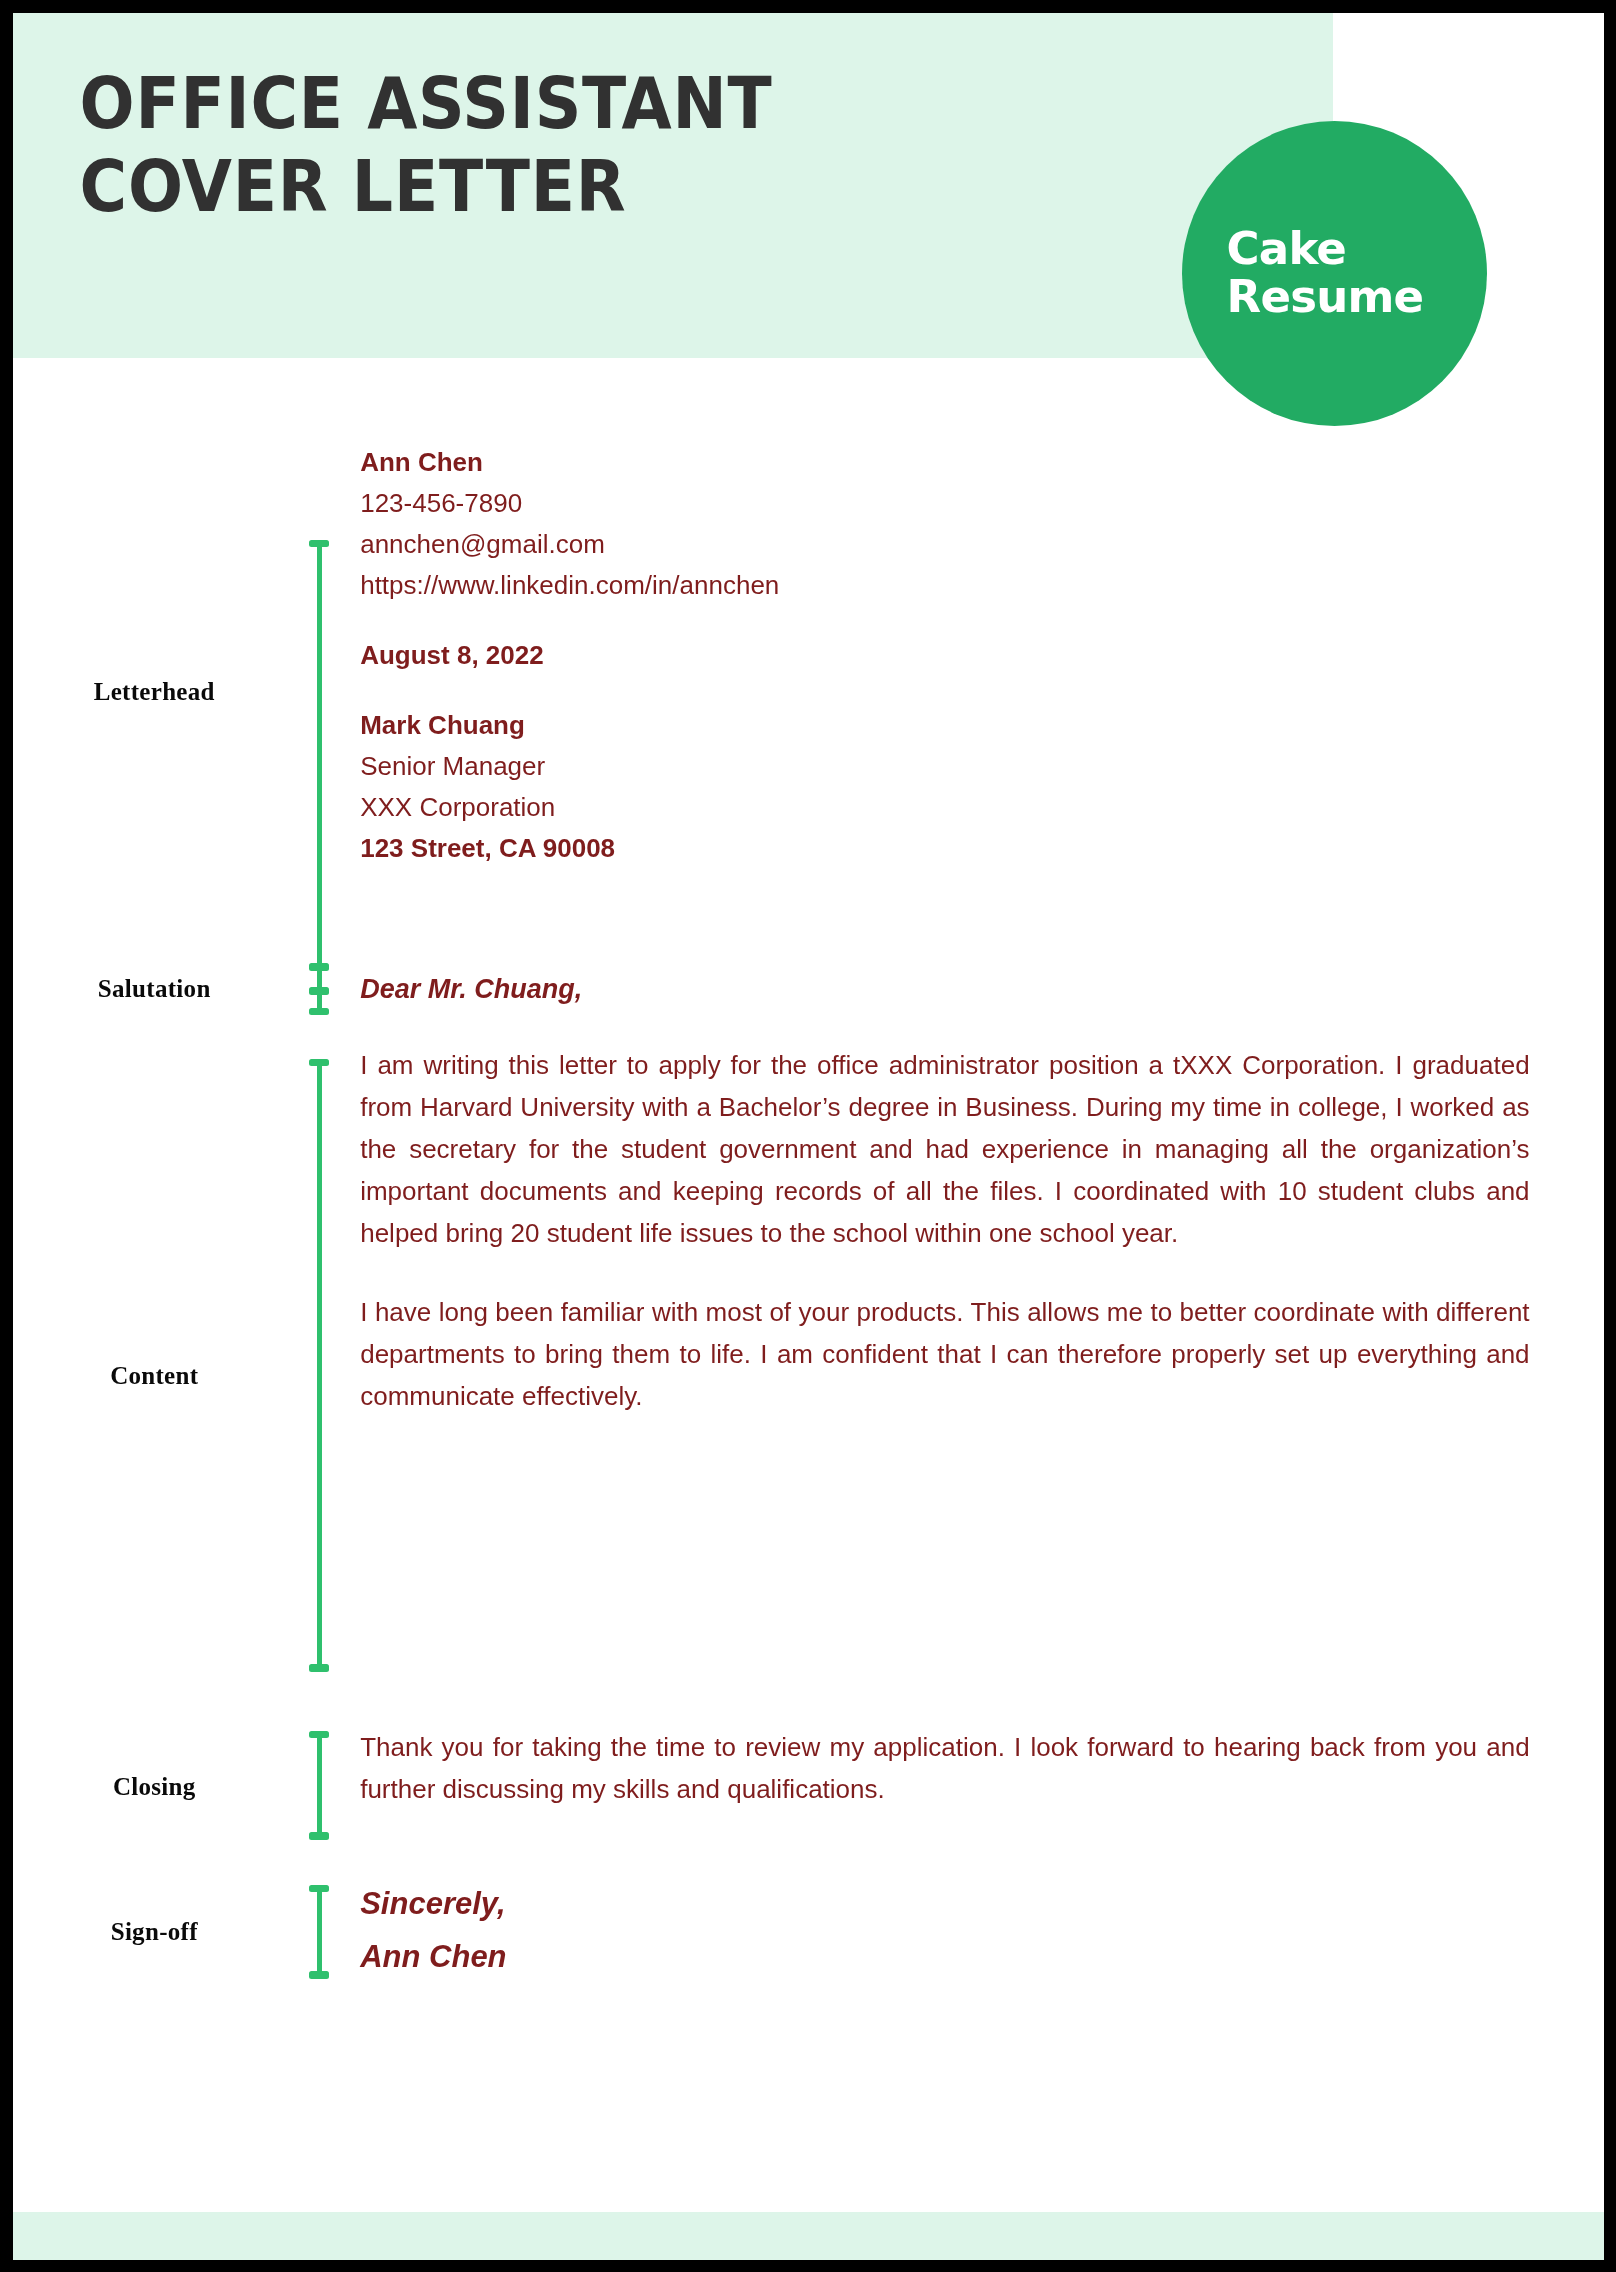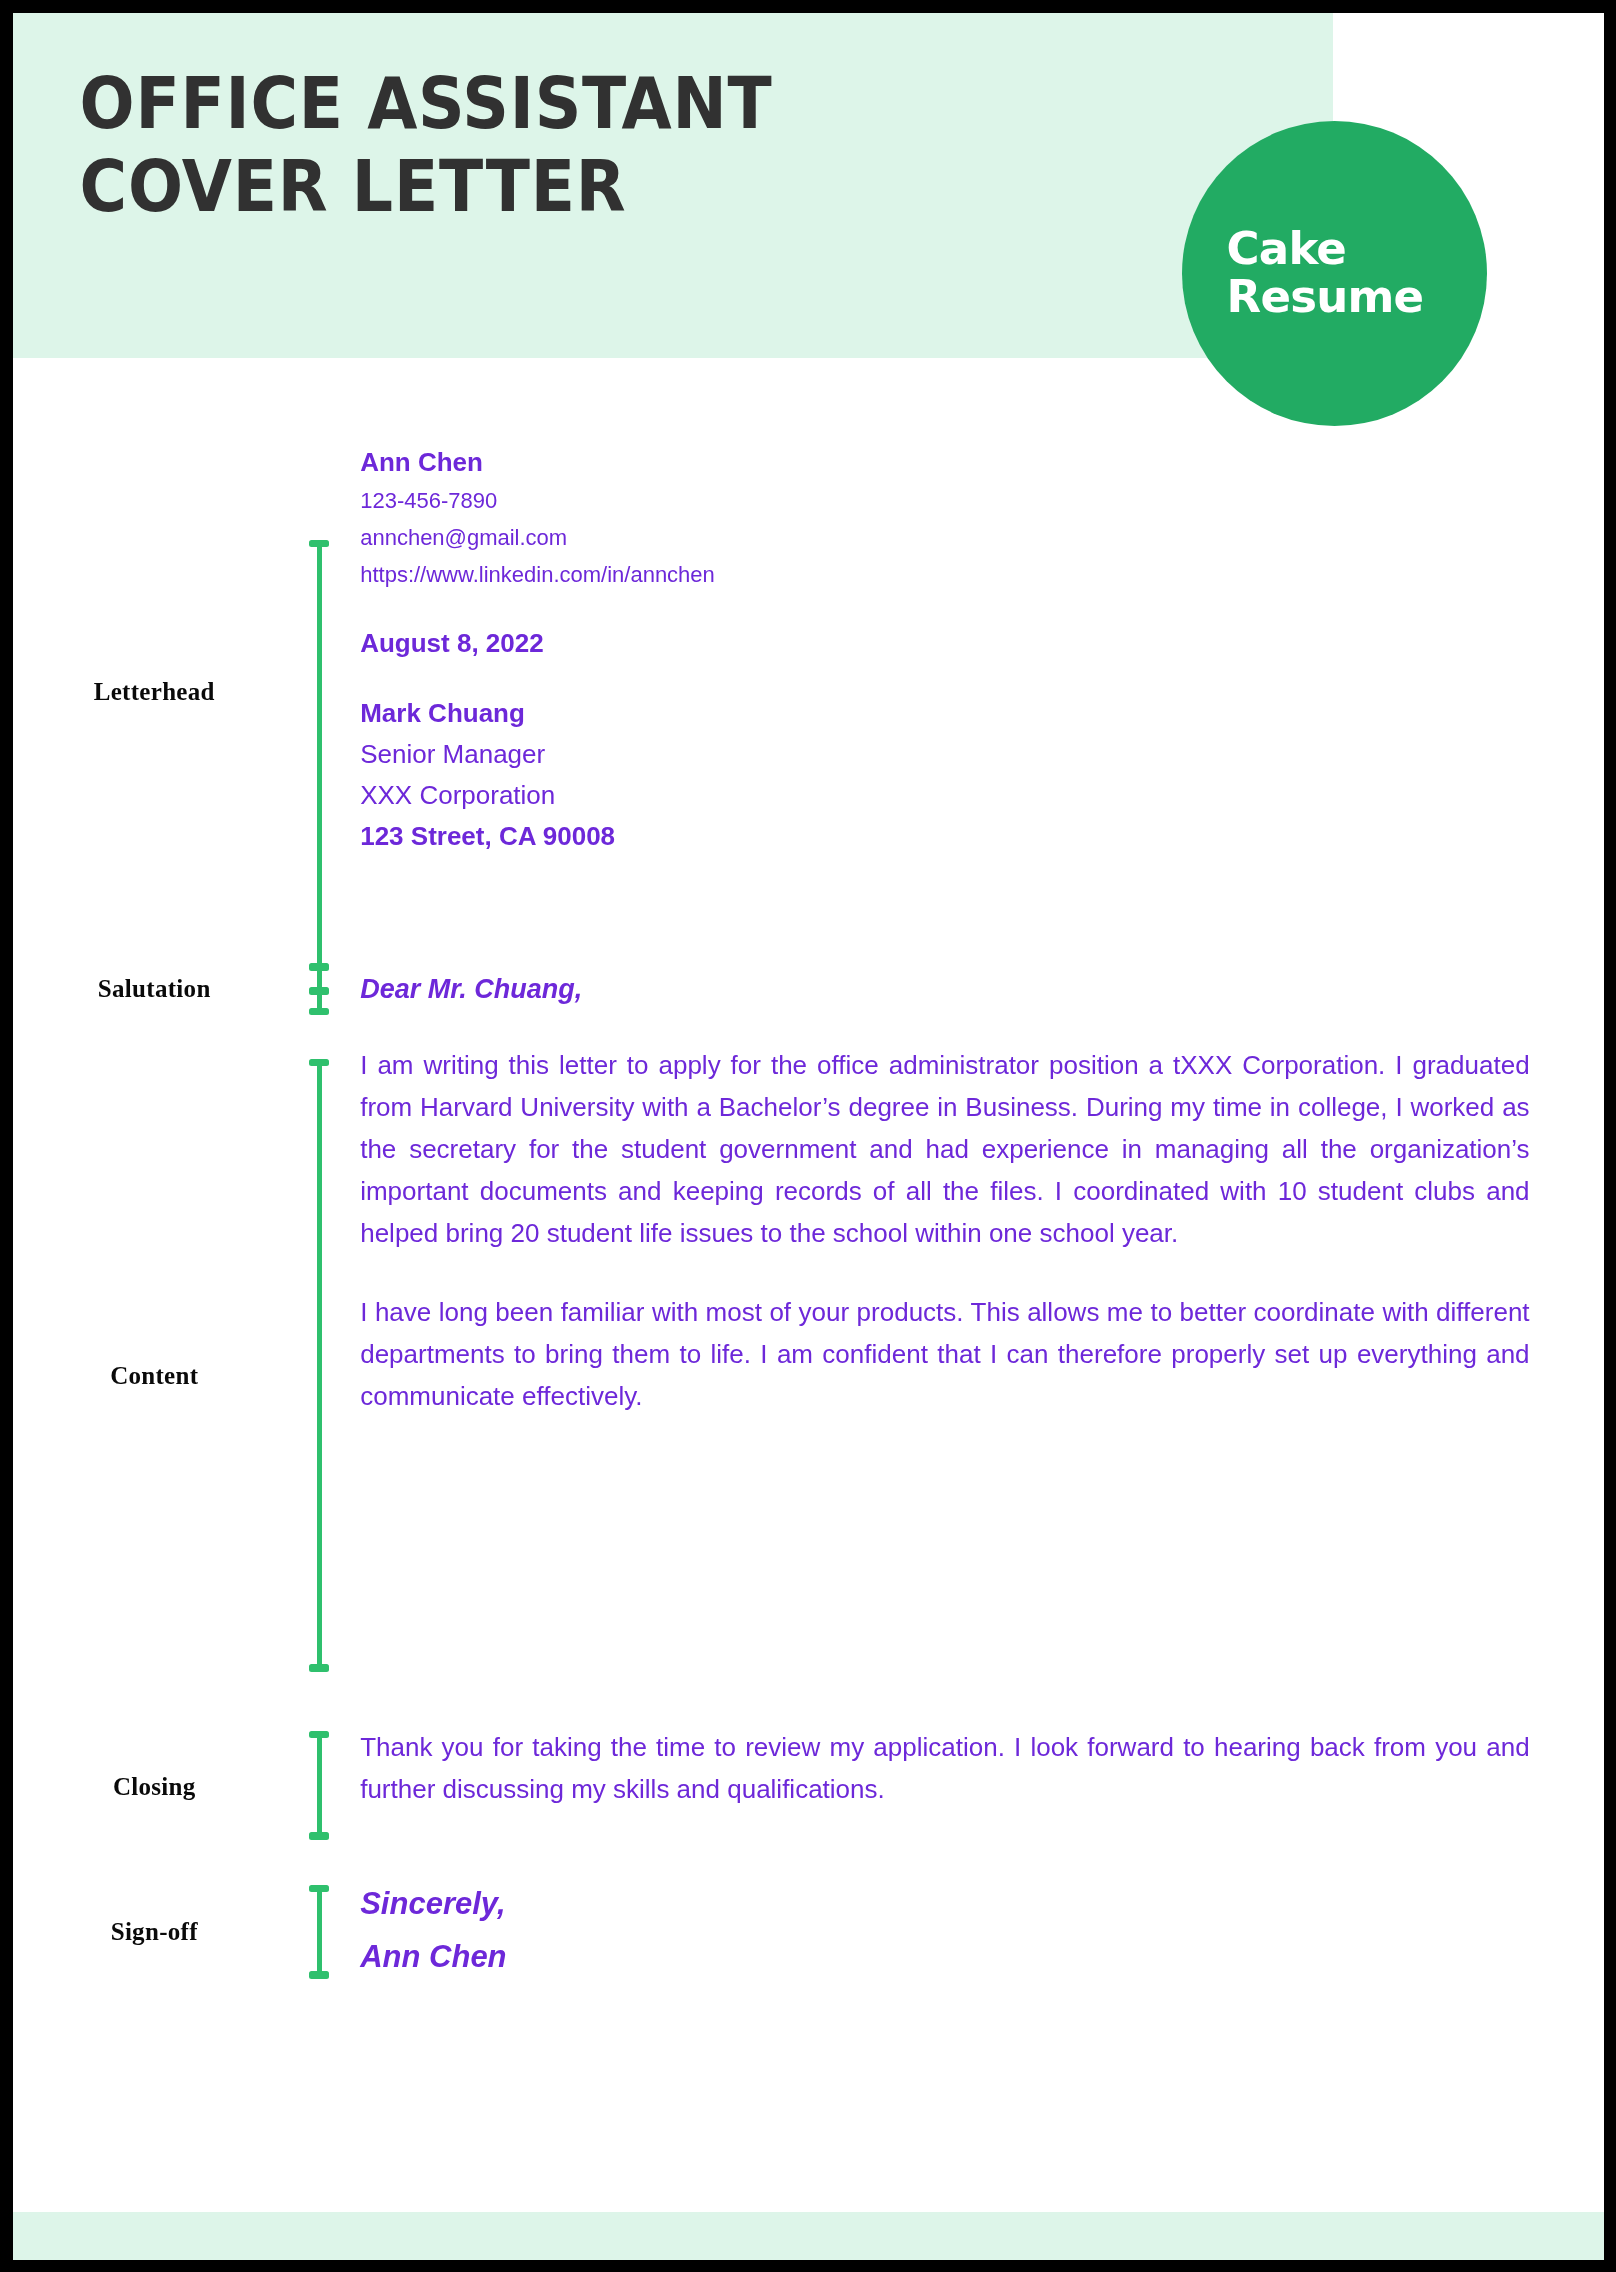--- a/index.html
+++ b/index.html
@@ -123,34 +123,34 @@
     border-radius: 2.5px;
     background: #2fc06d;
   }
   .bracket .cap-top { top: 0; }
   .bracket .cap-bottom { bottom: 0; }
 
   .sec-content {
     flex: 1 1 auto;
     padding-left: 23.6px;
     padding-right: 74px;
-    color: #6d28d9;
+    color: #7f1d1d;
   }
 
   
   .sec-letterhead { height: 577px; padding-top: 91px; }
   .sec-letterhead .bracket { margin-top: 91px; height: 455px; flex: 0 0 34px; }
   .lh-name {
     font-weight: 700;
     font-size: 26px;
     line-height: 1.0;
     margin-bottom: 15px;
   }
   .lh-line {
-    font-size: 22px;
+    font-size: 26px;
     line-height: 1.0;
     margin-bottom: 15px;
   }
   .lh-date {
     font-weight: 700;
     font-size: 26px;
     line-height: 1.0;
     margin-top: 44px;
     margin-bottom: 44px;
   }

